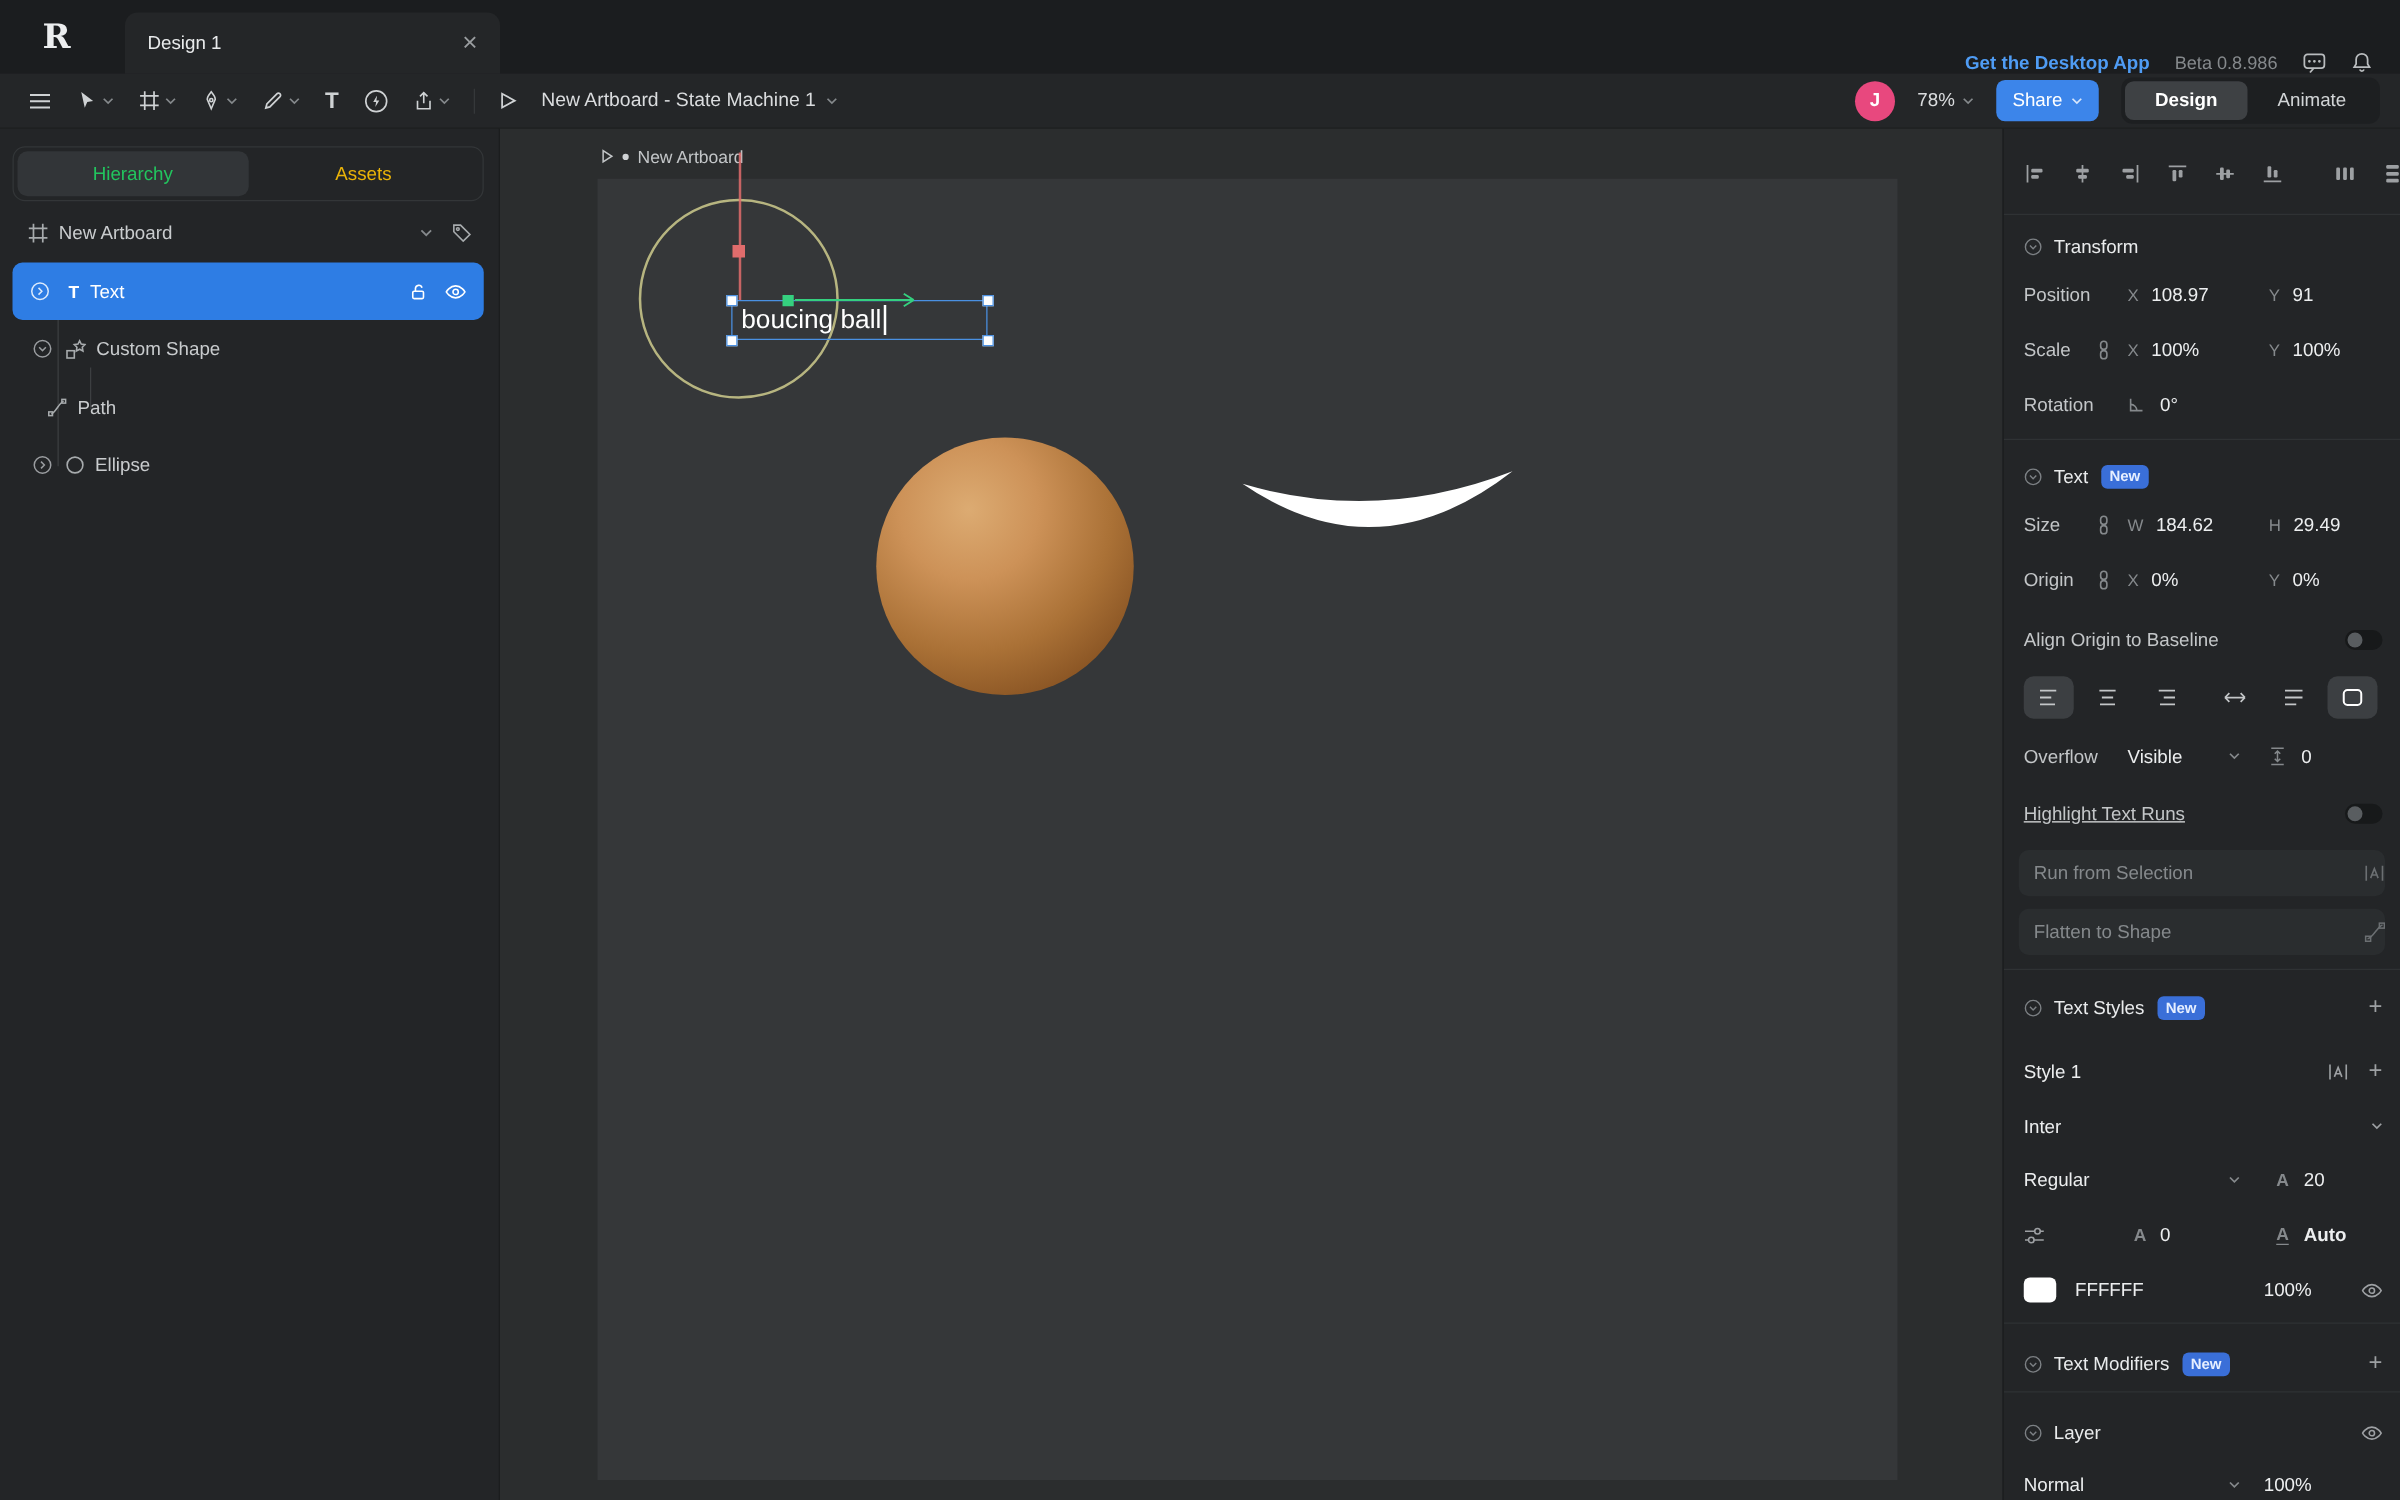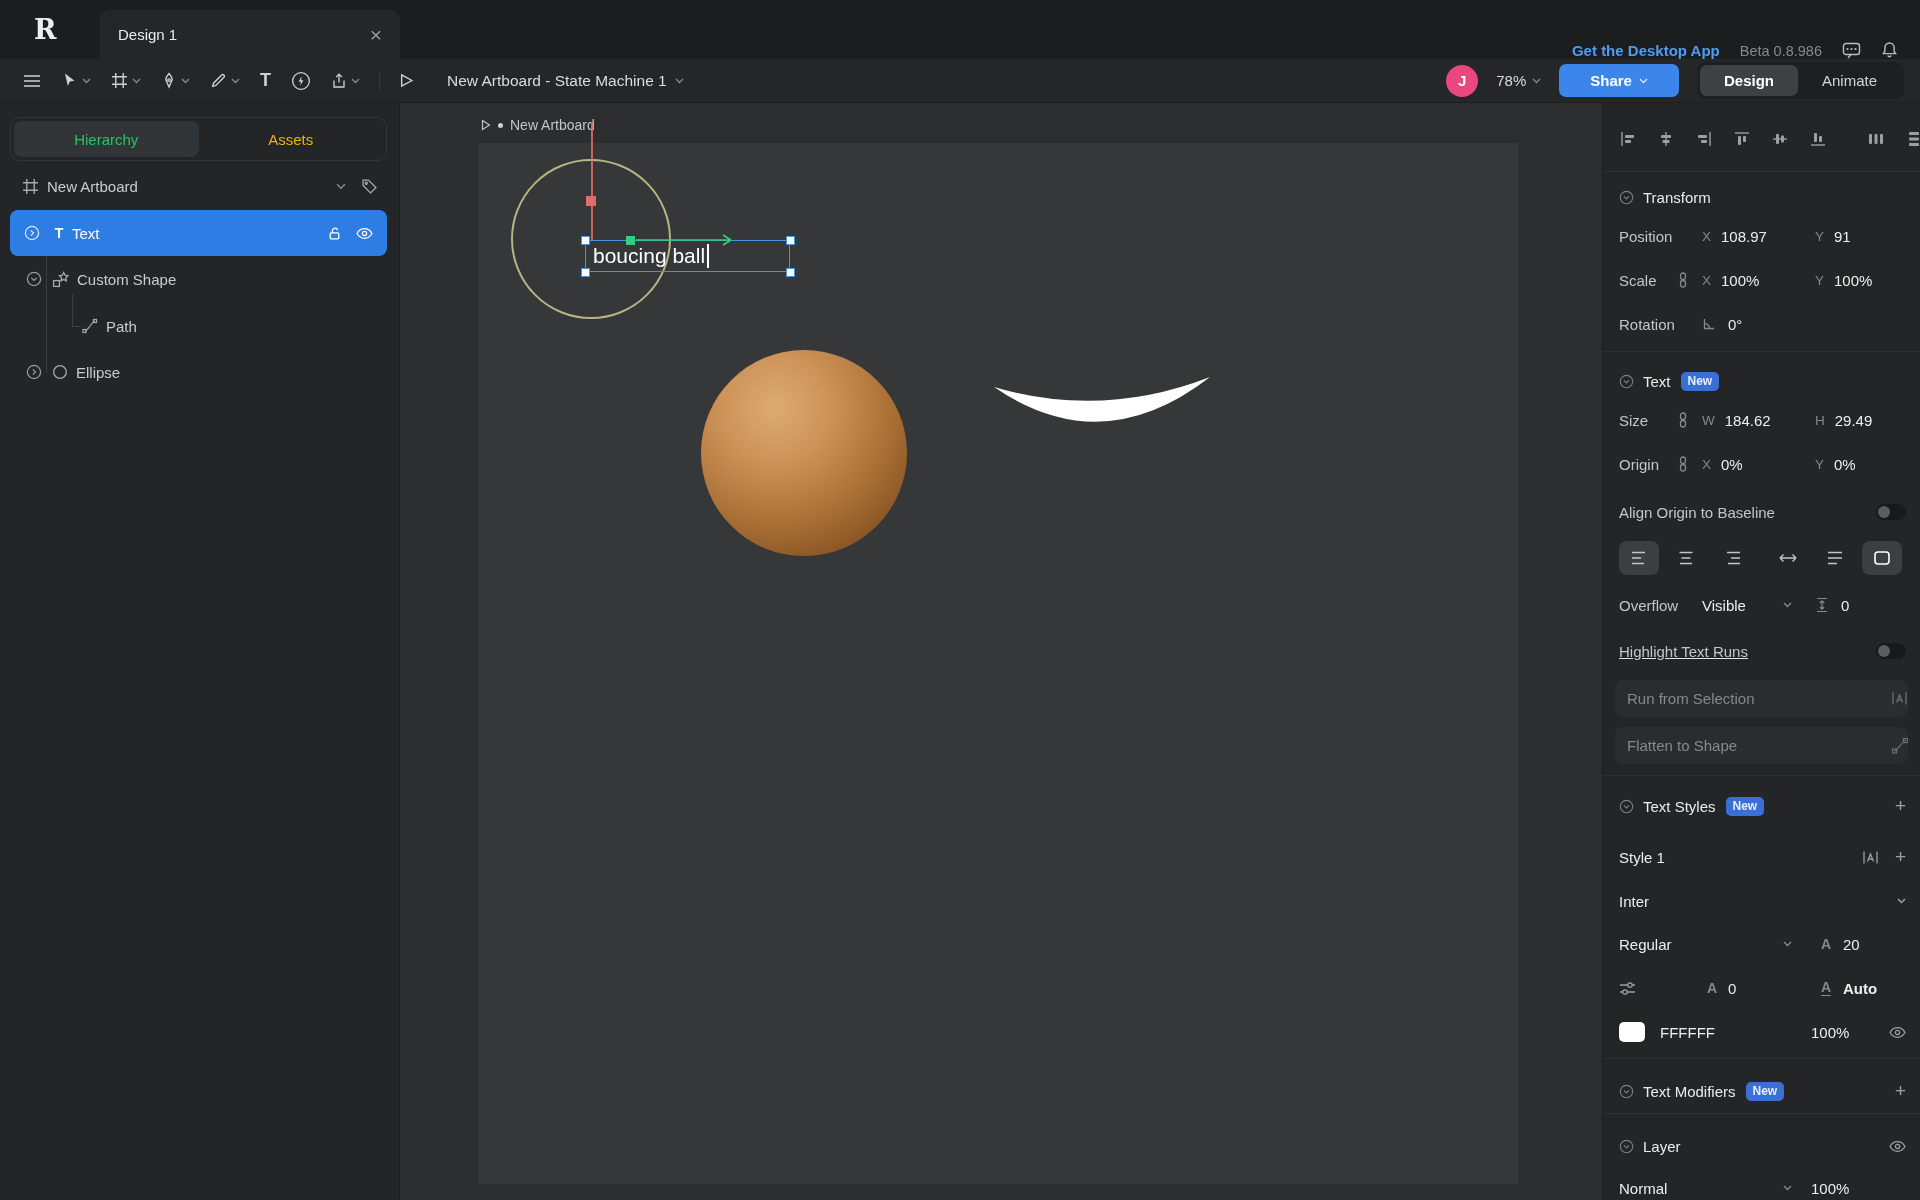--- a/index.html
+++ b/index.html
@@ -18,25 +18,25 @@
   .link-blue{color:var(--link,#4f9cf4);font-size:15px;font-weight:700;cursor:pointer;}
   .beta{color:#85898c;font-size:14.5px;}
   .tb-icon{color:#b9bcbe;display:flex;align-items:center;cursor:pointer;}
 
   
   .toolbar{height:44px;background:#242628;display:flex;align-items:center;padding:0 16px;gap:6px;position:relative;flex:0 0 44px;border-bottom:1px solid #1c1e1f;}
   .tool{height:34px;display:flex;align-items:center;justify-content:center;padding:0 7px;border-radius:6px;color:#cfd2d4;cursor:pointer;gap:4px;}
   .tglyph{font-size:18px;font-weight:700;color:#cfd2d4;}
   .caret-i{display:flex;align-items:center;color:#85898c;}
   .vsep{width:1px;height:20px;background:#35383a;margin:0 6px;}
-  .artboard-menu{display:flex;align-items:center;gap:8px;color:#dadcde;font-size:15.5px;margin-left:20px;cursor:pointer;}
+  .artboard-menu{display:flex;align-items:center;gap:8px;color:#dadcde;font-size:15.5px;margin-left:6px;cursor:pointer;}
   .toolbar-right{position:absolute;right:16px;top:0;height:100%;display:flex;align-items:center;gap:18px;}
   .avatar{width:32px;height:32px;border-radius:50%;background:var(--avatar,#e8487e);color:#fff;display:flex;align-items:center;justify-content:center;font-size:15px;font-weight:700;cursor:pointer;}
   .zoom{display:flex;align-items:center;gap:6px;color:#dadcde;cursor:pointer;}
-  .share-btn{background:var(--share,#3c85ea);color:#fff;border-radius:7px;padding:8px 31px;display:flex;align-items:center;gap:7px;font-size:15px;font-weight:700;cursor:pointer;}
+  .share-btn{background:var(--share,#3c85ea);color:#fff;border-radius:7px;padding:8px 13px;display:flex;align-items:center;gap:7px;font-size:15px;font-weight:400;cursor:pointer;}
   .share-btn .caret-i{color:#d7e6fb;}
   .mode-toggle{background:#1d1f21;border-radius:9px;padding:3px;display:flex;}
   .mode{padding:7px 24px;border-radius:7px;color:#d2d5d7;font-size:15px;cursor:pointer;}
   .mode.active{background:#3e4144;color:#fff;font-weight:600;}
 
   
   .main{display:flex;flex:1;height:1097px;}
 
   
   .sidebar{width:400px;background:#232527;position:relative;border-right:1px solid #1b1d1e;flex:0 0 400px;}
@@ -312,21 +312,21 @@
           </span>
         <span class="ticon" style="margin-left:10px;">
             <svg width="17" height="17" viewBox="0 0 16 16" fill="none" stroke="currentColor" stroke-width="1.2">
               <rect x="1.5" y="9" width="5.5" height="5.5"></rect>
               <path d="M11 1.5l1.2 2.5 2.8.4-2 2 .5 2.8L11 7.9l-2.5 1.3.5-2.8-2-2 2.8-.4z"></path>
             </svg>
           </span>
         <span class="tlabel">Custom Shape</span>
       </div>
 
-      <div class="trow" style="top:200px;padding-left:82px;">
+      <div class="trow" style="top:200px;padding-left:38px;">
         <span class="ticon">
             <svg width="16" height="16" viewBox="0 0 16 16" fill="none" stroke="currentColor" stroke-width="1.2">
               <path d="M3 13C6 13 10 3 13 3"></path>
               <rect x="1" y="11.5" width="3" height="3"></rect>
               <rect x="11.5" y="1.5" width="3" height="3"></rect>
             </svg>
           </span>
         <span class="tlabel">Path</span>
       </div>
 

